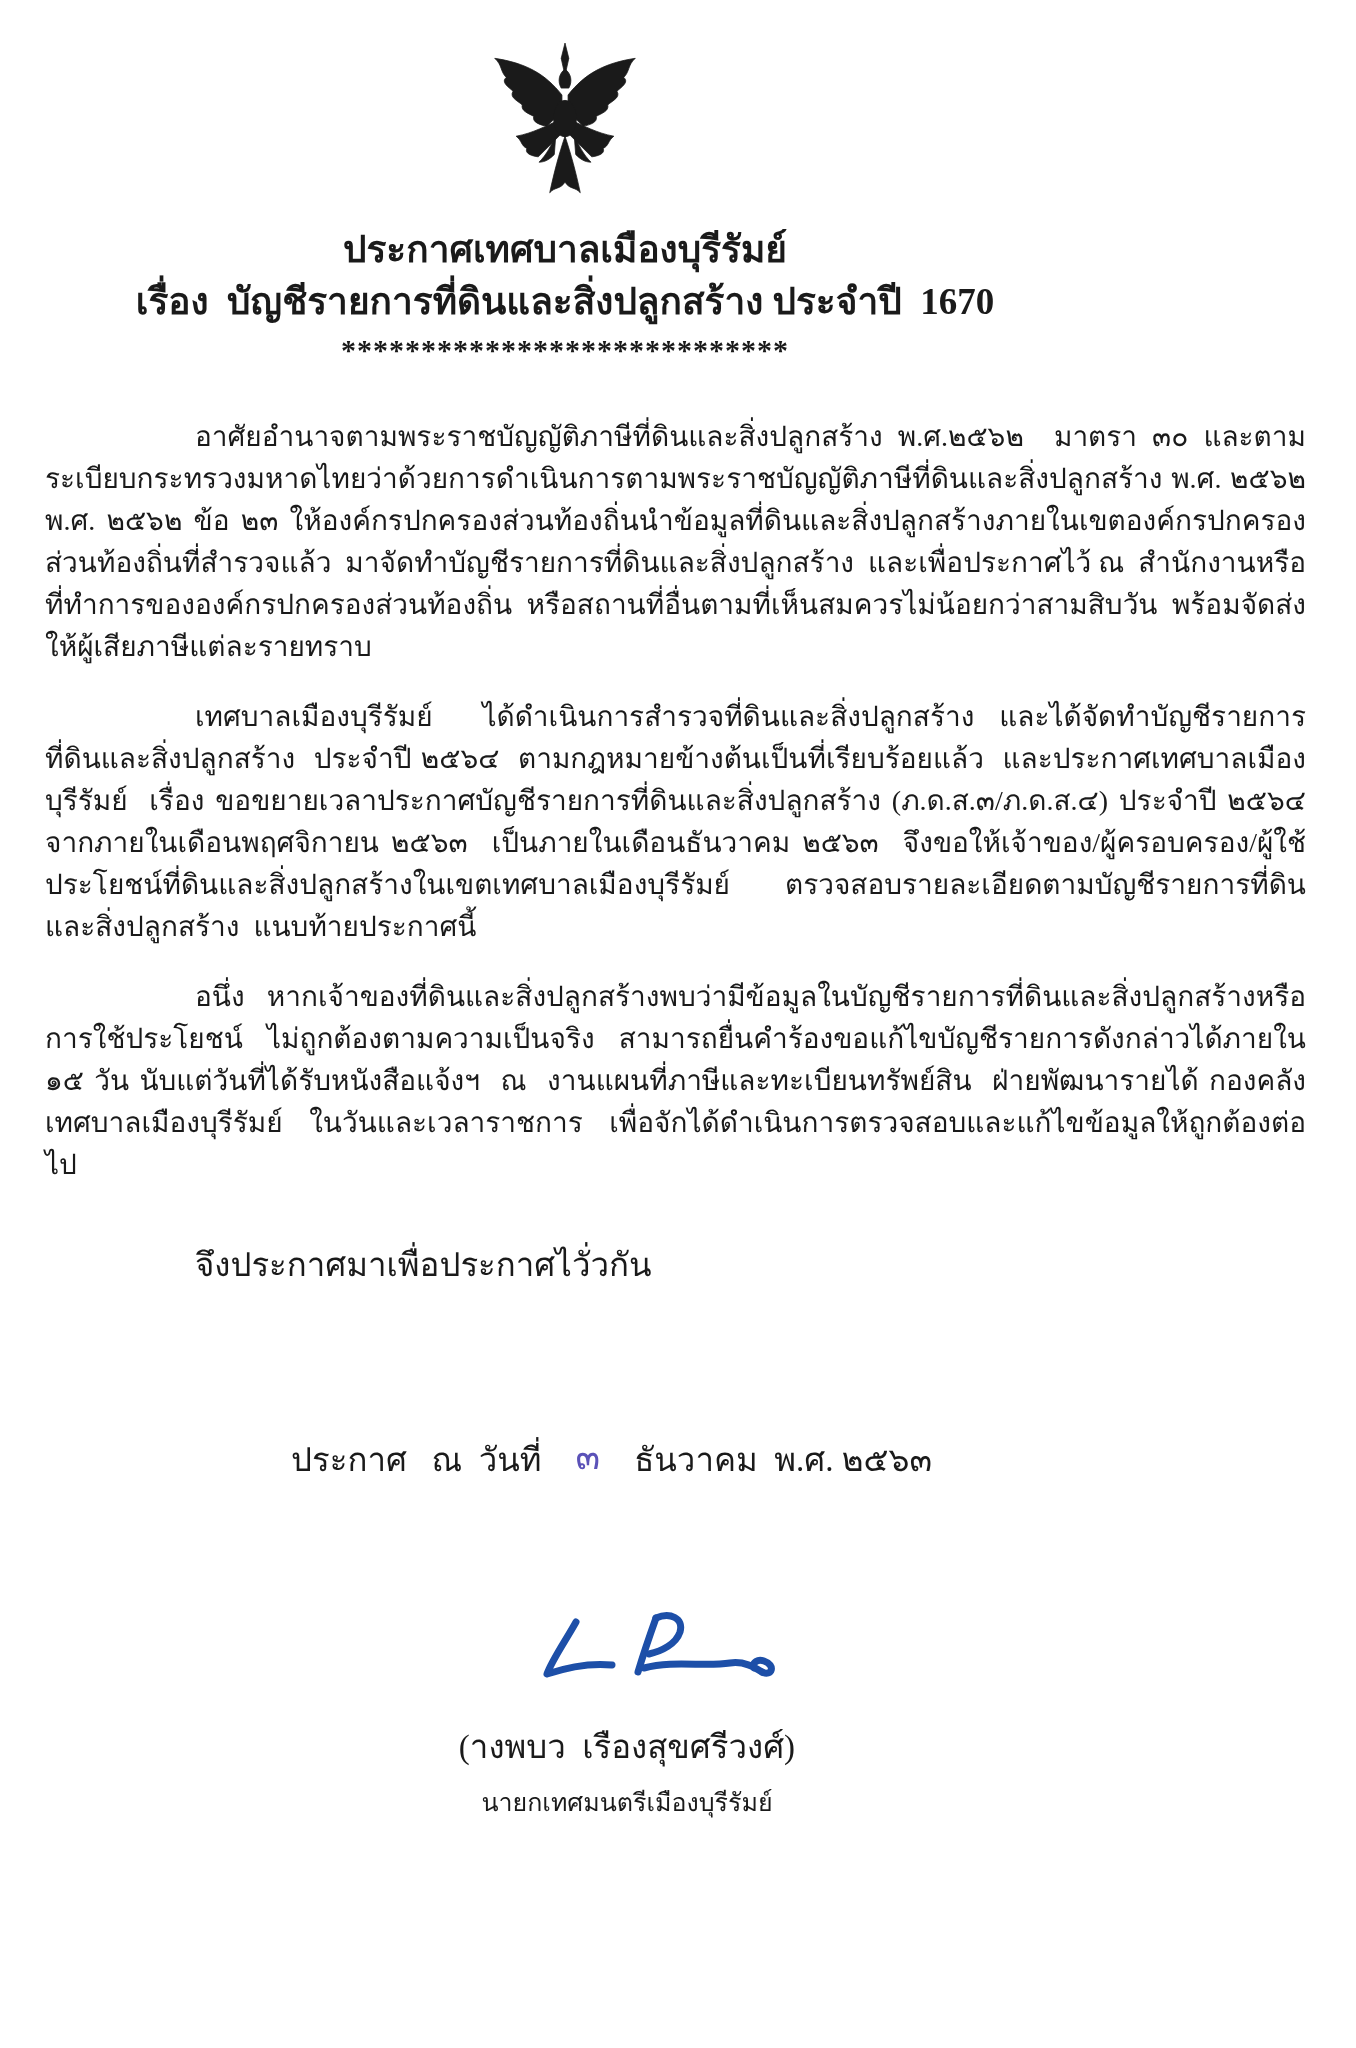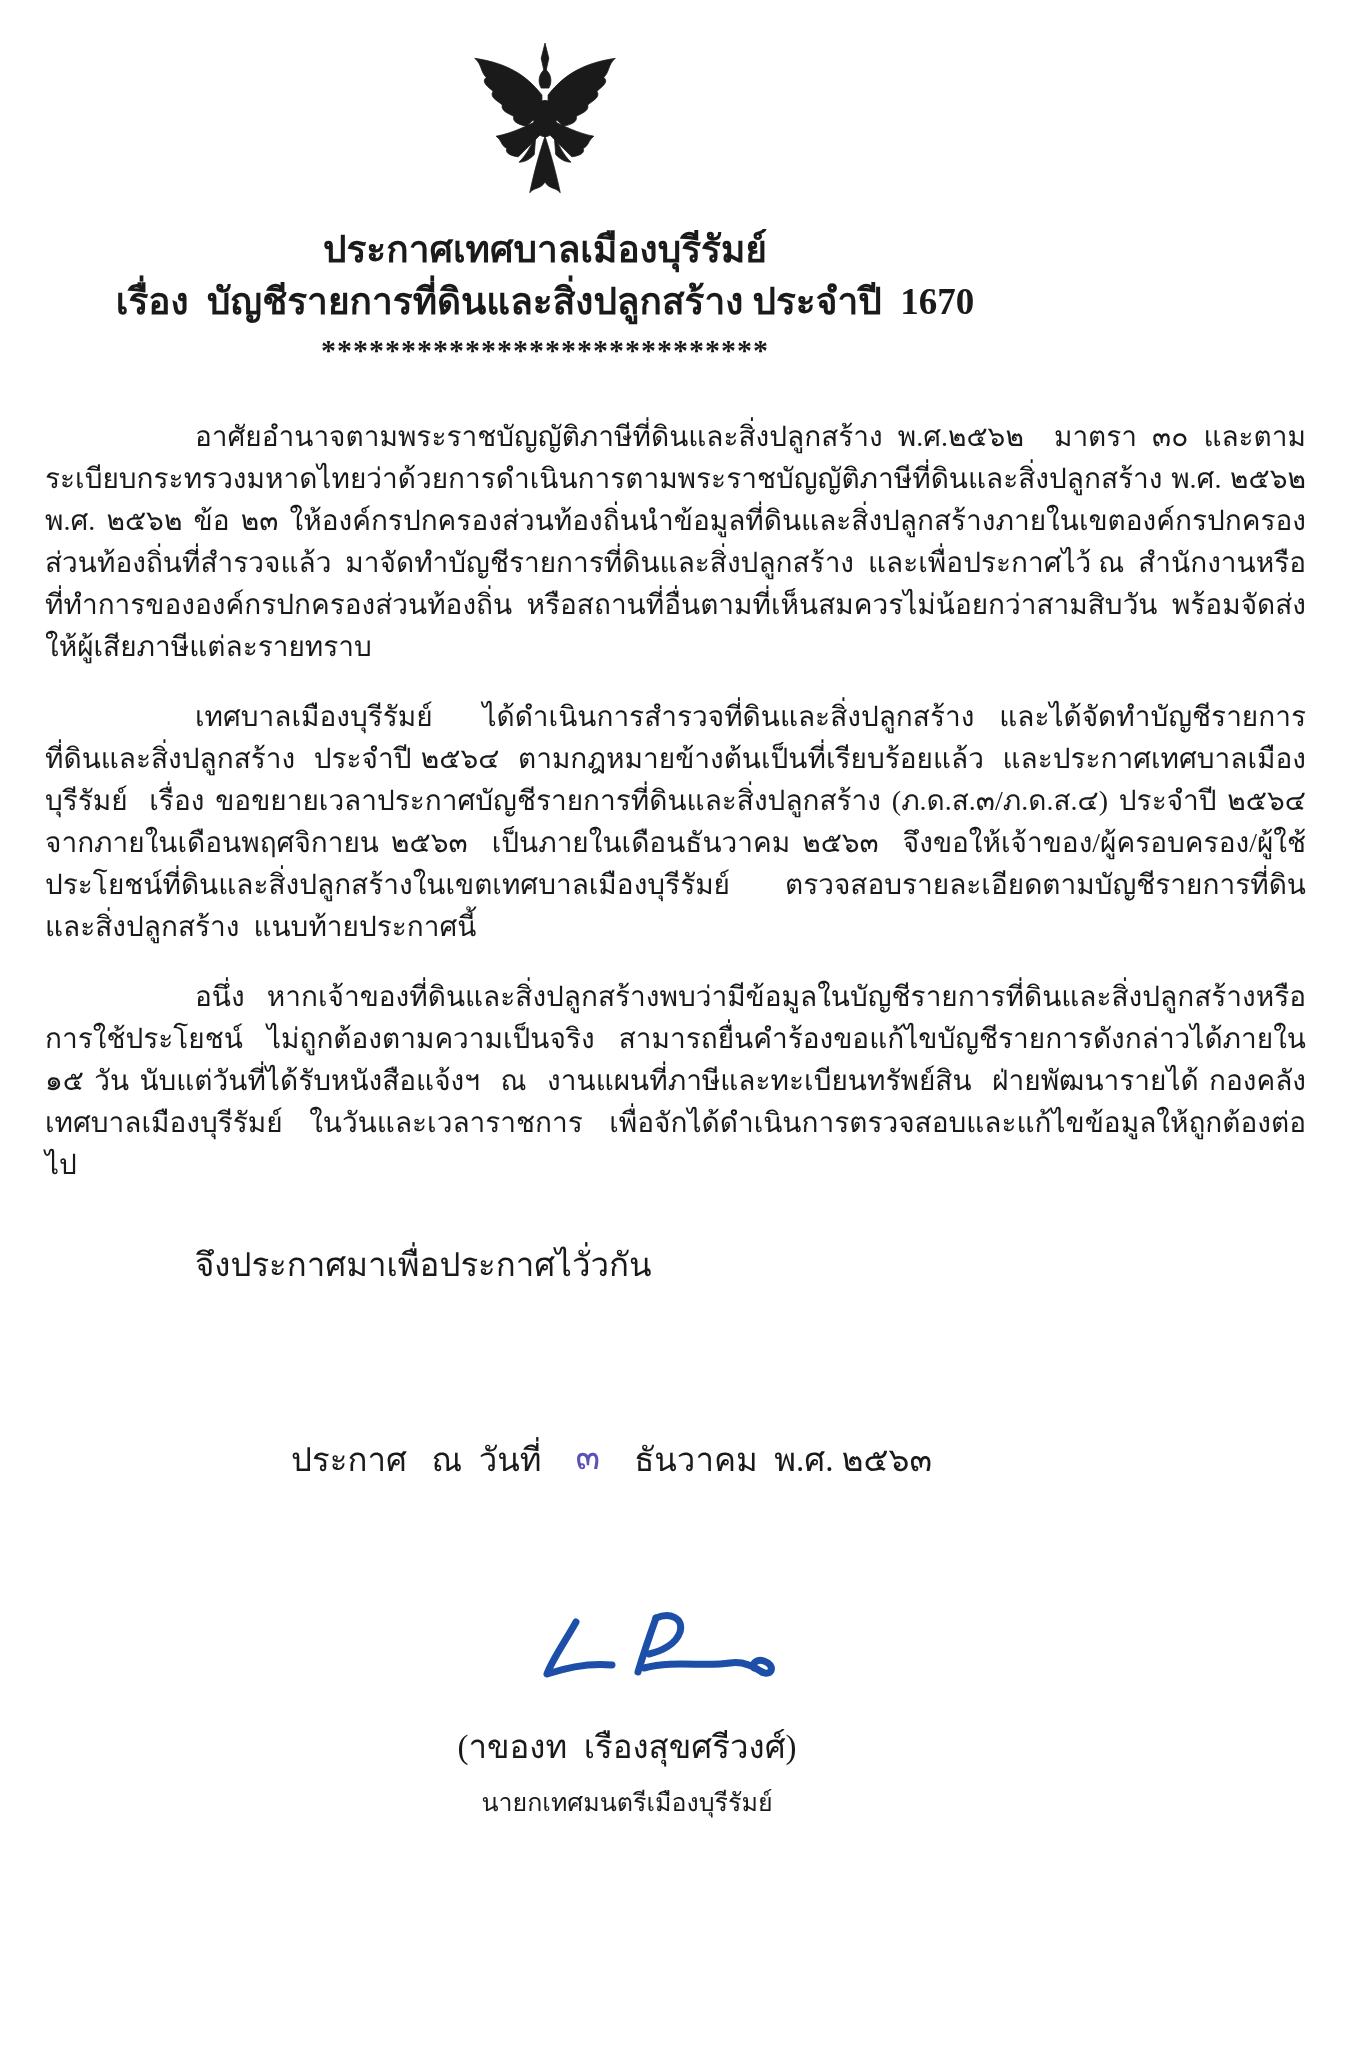--- a/index.html
+++ b/index.html
@@ -11,20 +11,21 @@
     font-family: "Liberation Serif", "DejaVu Serif", serif;
     color: #1a1a1a;
     overflow: hidden;
   }
   
   .header {
     width: 1090px;
     margin: 0 auto 0 0;
     padding-top: 38px;
     text-align: center;
+    padding-left: 20px;
   }
   .emblem-wrap { line-height: 0; }
   .emblem-wrap svg { display: inline-block; }
   .doc-title {
     margin-top: 14px;
     font-size: 37px;
     font-weight: bold;
     line-height: 52px;
     white-space: pre-wrap;
   }
@@ -151,17 +152,17 @@
 
           <path d="M106,62 C112,42 119,22 124,8"></path>
           <path d="M124,8 C138,2 152,8 148,22 C144,34 130,41 117,44"></path>
 
           <path d="M112,58 C142,50 172,57 198,53 C212,51 222,57 230,62"></path>
 
           <path d="M230,62 C240,67 244,55 232,51 C226,49 220,52 222,58"></path>
         </g>
       </svg>
     </div>
-    <div class="signer-name">(าของท  เรืองสุขศรีวงศ์)</div>
+    <div class="signer-name">(างพบว  เรืองสุขศรีวงศ์)</div>
     <div class="signer-title">นายกเทศมนตรีเมืองบุรีรัมย์</div>
   </div>
 
 </div>
 
 </body></html>

